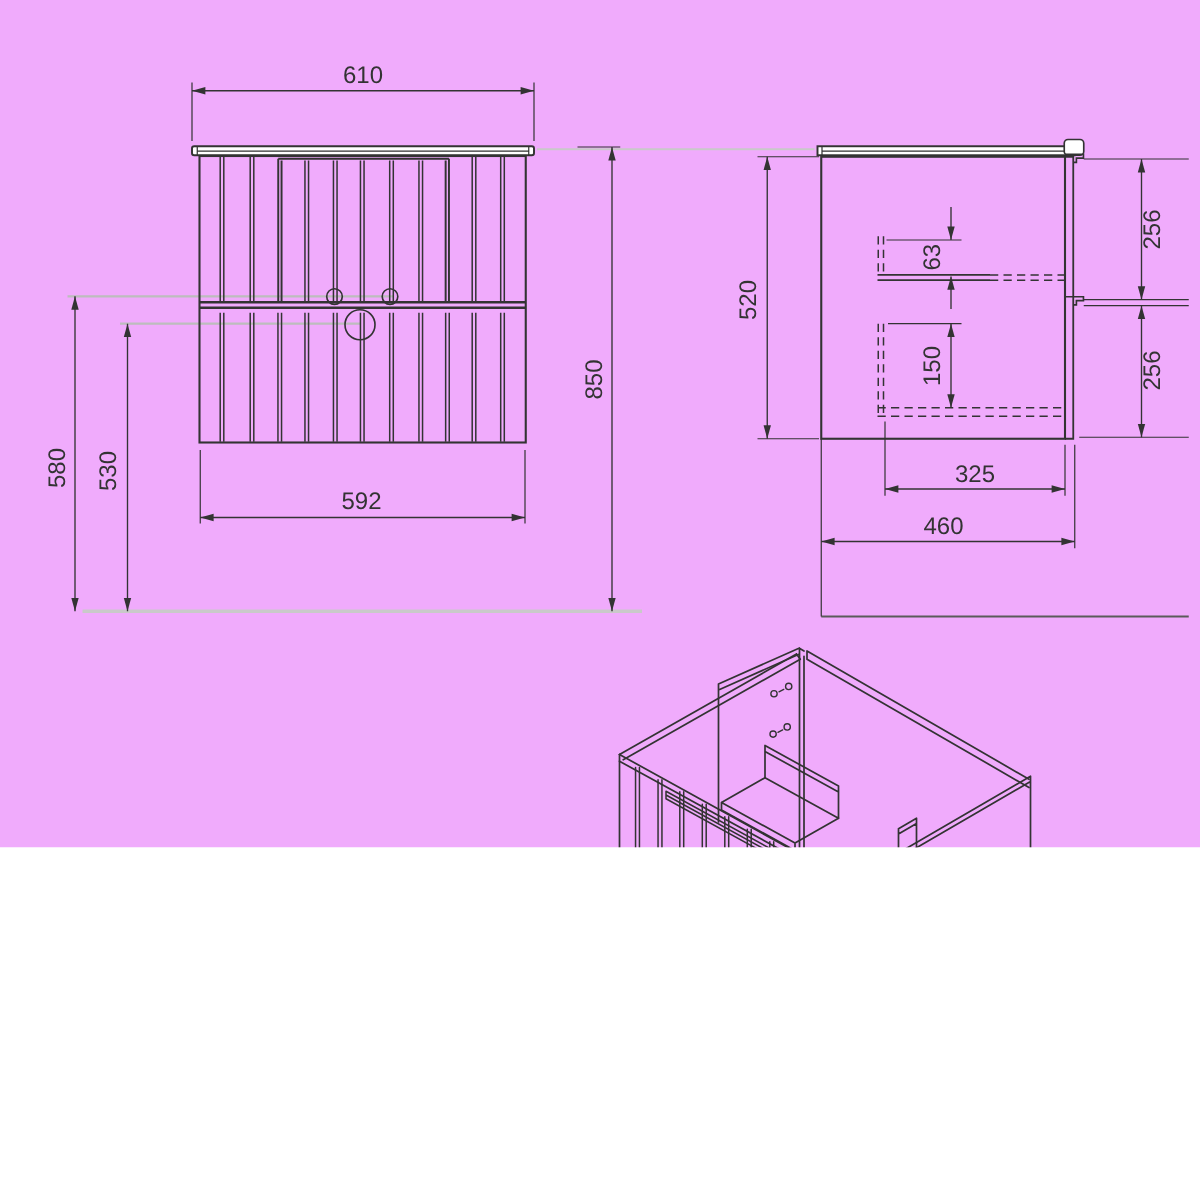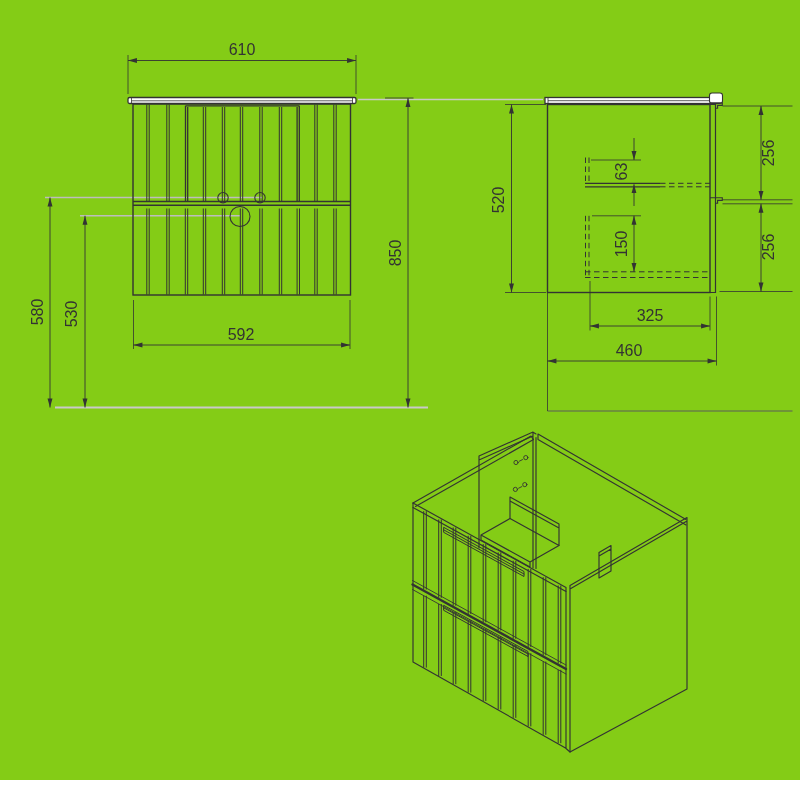--- a/index.html
+++ b/index.html
@@ -1,16 +1,16 @@
 <!DOCTYPE html>
 <html><head>
 <meta charset="utf-8">
 <style>
   html,body{margin:0;padding:0;background:#fff;}
-  .canvas{position:relative;width:800px;height:780px;background:#84cc16;overflow:hidden;}
+  .canvas{position:relative;width:800px;height:565px;background:#f0abfc;overflow:hidden;}
   svg{display:block;}
   .dim{font-family:"Liberation Sans", sans-serif;font-size:16px;fill:#333;}
 </style>
 </head>
 <body>
 
 <div class="canvas">
 <svg width="800" height="800" viewBox="0 0 800 800">
   <defs>
     <marker id="arw" viewBox="0 0 10 6" refX="9.6" refY="3" markerWidth="9.5" markerHeight="5.7" orient="auto-start-reverse" markerUnits="userSpaceOnUse">

